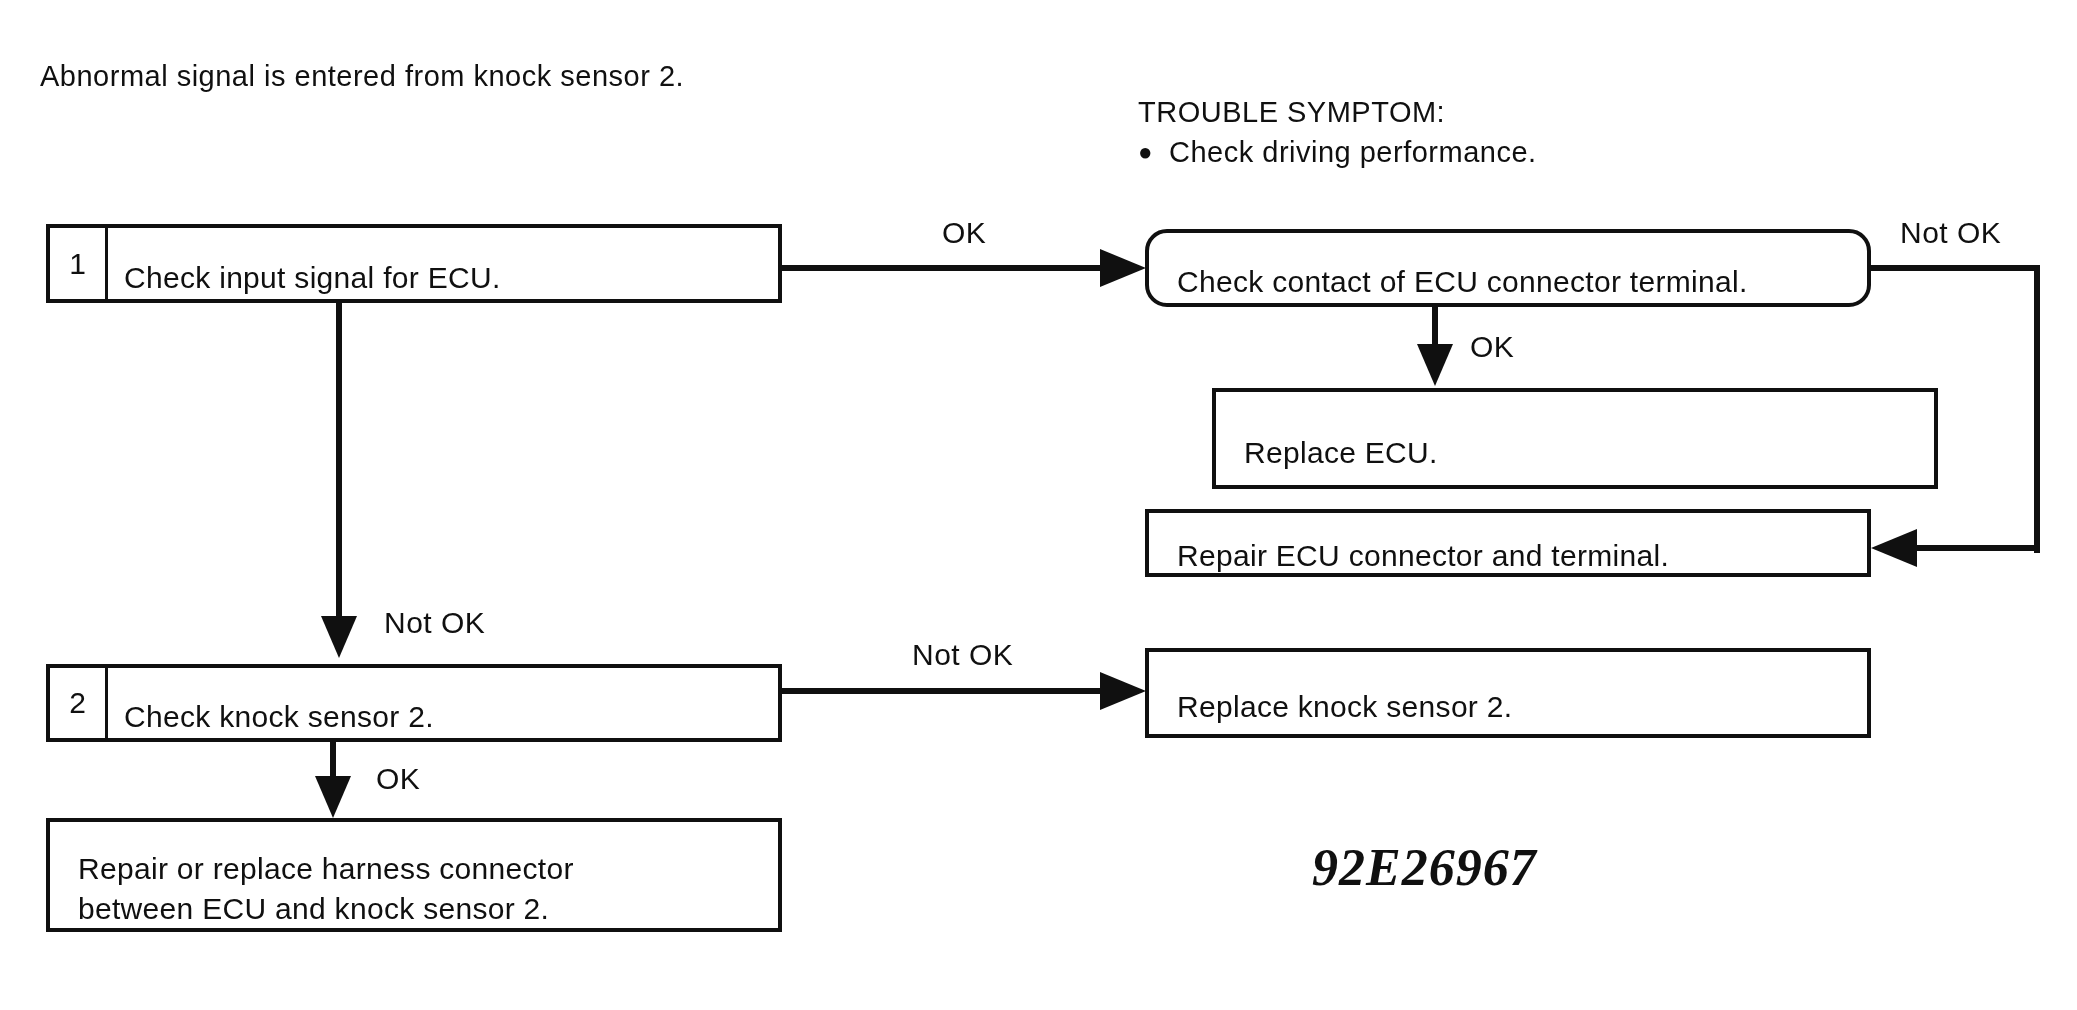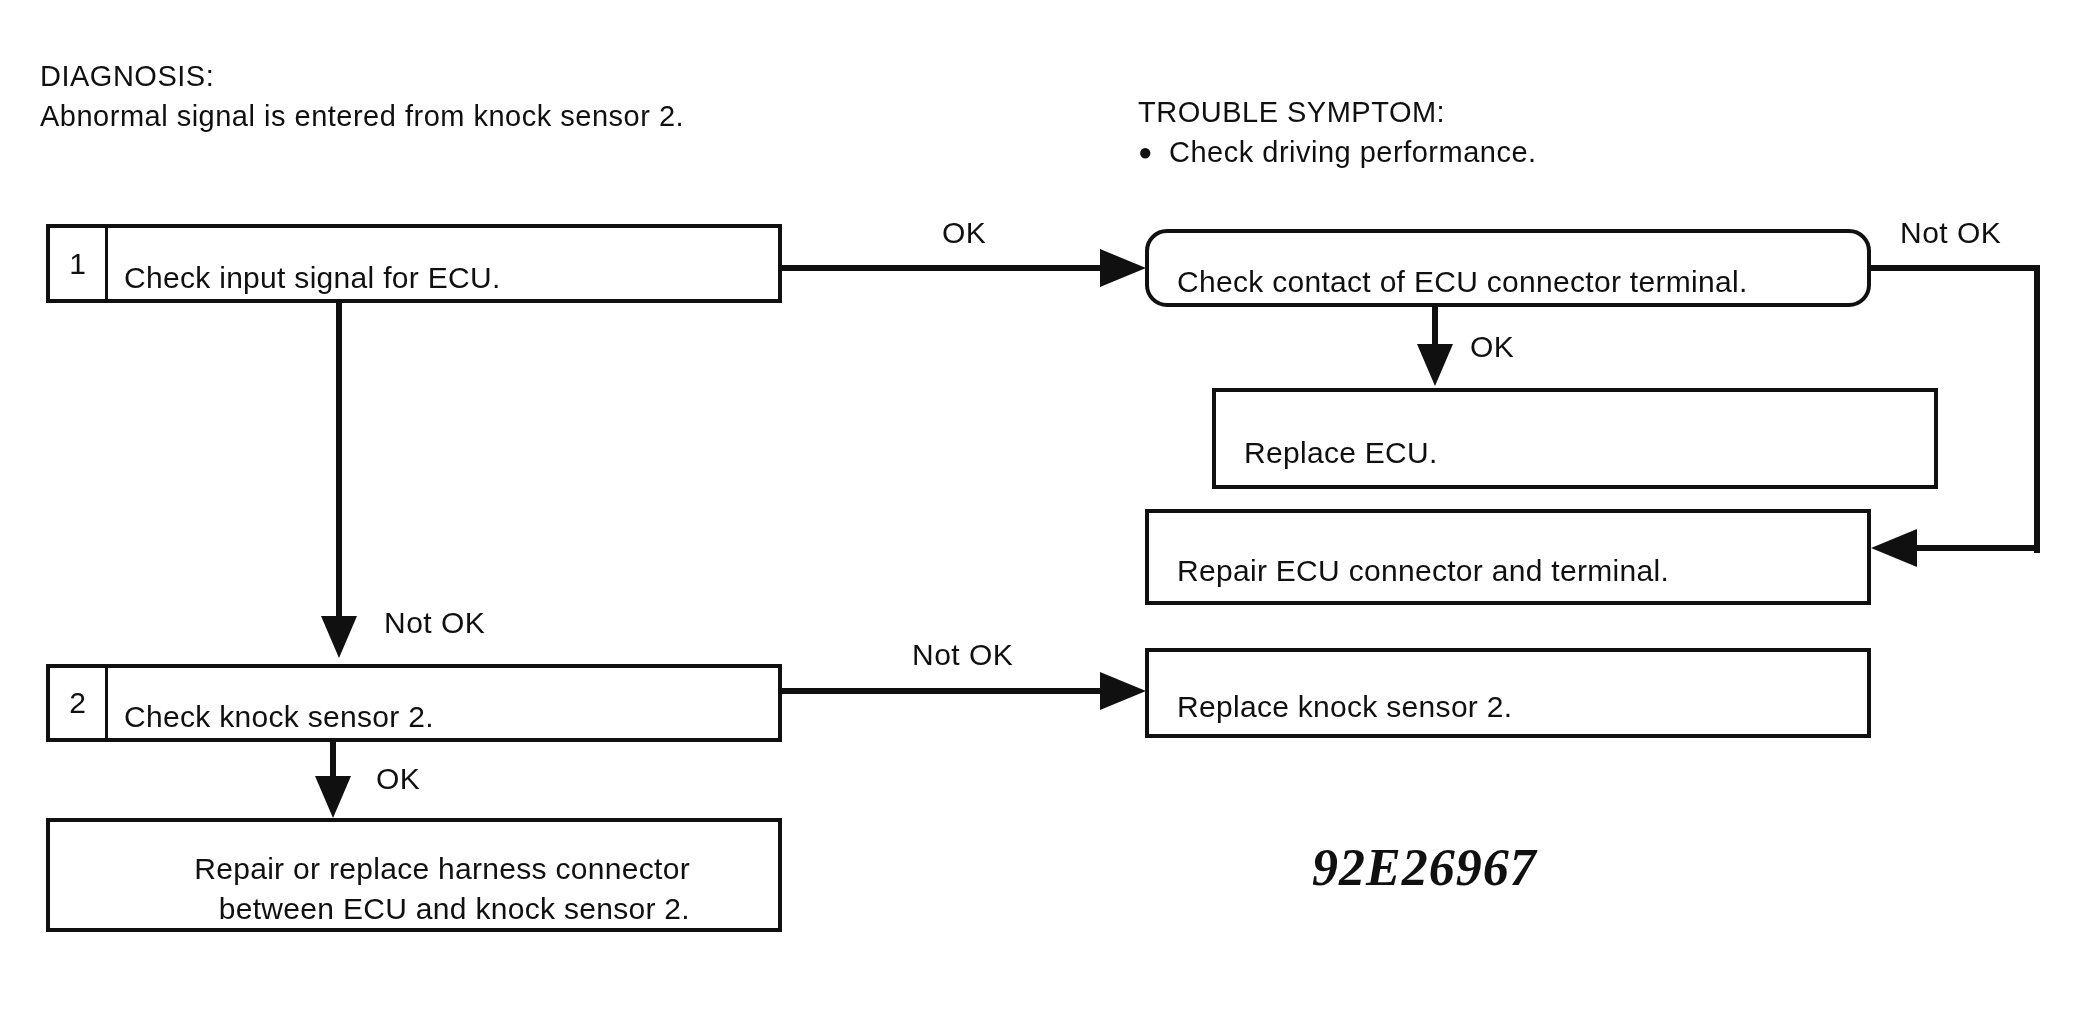--- a/index.html
+++ b/index.html
@@ -16,41 +16,40 @@
     position:absolute; border:4px solid var(--ink); background:var(--bg);
     display:flex; align-items:center;
   }
   .numcell {
     width:58px; align-self:stretch; border-right:3px solid var(--ink);
     display:flex; align-items:center; justify-content:center;
     font-size:30px;
   }
   .boxtext { font-size:30px; letter-spacing:0.3px; padding-left:28px;margin-top:28px; }
   .step .boxtext { padding-left:16px; }
-  .wraptext { max-width:640px; line-height:40px;text-align:right; }
+  .wraptext { max-width:640px; line-height:40px; }
   .hline, .vline { position:absolute; background:var(--ink); }
   .hline { height:6px; }
   .vline { width:6px; }
   .tri { position:absolute; width:0; height:0; }
   .tri-right { border-top:19px solid transparent; border-bottom:19px solid transparent; border-left:46px solid var(--ink); }
   .tri-left  { border-top:19px solid transparent; border-bottom:19px solid transparent; border-right:46px solid var(--ink); }
   .tri-down  { border-left:18px solid transparent; border-right:18px solid transparent; border-top:42px solid var(--ink); }
   .lbl { position:absolute; font-size:30px; letter-spacing:0.5px; white-space:nowrap; }
   .code {
     position:absolute; font-family:"Liberation Serif", serif;
     font-style:italic; font-weight:600; font-size:52px; letter-spacing:1px;text-align:right;
   }
 </style>
 </head>
 <body>
 
 <div class="canvas">
 
   <div class="hdr" style="left:40px; top:56px;">
-    <div>DIAGNOSIS:</div>
     <div>Abnormal signal is entered from knock sensor 2.</div>
   </div>
 
   <div class="hdr" style="left:1138px; top:56px;margin-top:36px;">
     <div>TROUBLE SYMPTOM:</div>
     <div class="bullet-row">
       <span class="bullet">●</span>
       <span>Check driving performance.</span>
     </div>
   </div>
@@ -75,21 +74,21 @@
   <div class="lbl" style="left:1900px; top:216px;">Not OK</div>
 
   <div class="vline" style="left:1432px; top:307px; height:42px;"></div>
   <div class="tri tri-down" style="left:1417px; top:344px;"></div>
   <div class="lbl" style="left:1470px; top:330px;">OK</div>
 
   <div class="box" style="left:1212px; top:388px; width:726px; height:101px;">
     <div class="boxtext">Replace ECU.</div>
   </div>
 
-  <div class="box" style="left:1145px; top:509px; width:726px; height:96px;">
+  <div class="box" style="left:1145px; top:509px; width:726px; height:68px;align-items:flex-end;">
     <div class="boxtext">Repair ECU connector and terminal.</div>
   </div>
 
   <div class="vline" style="left:336px; top:303px; height:318px;"></div>
   <div class="tri tri-down" style="left:321px; top:616px;"></div>
   <div class="lbl" style="left:384px; top:606px;">Not OK</div>
 
   <div class="box step" style="left:46px; top:664px; width:736px; height:78px;">
     <div class="numcell">2</div>
     <div class="boxtext">Check knock sensor 2.</div>

